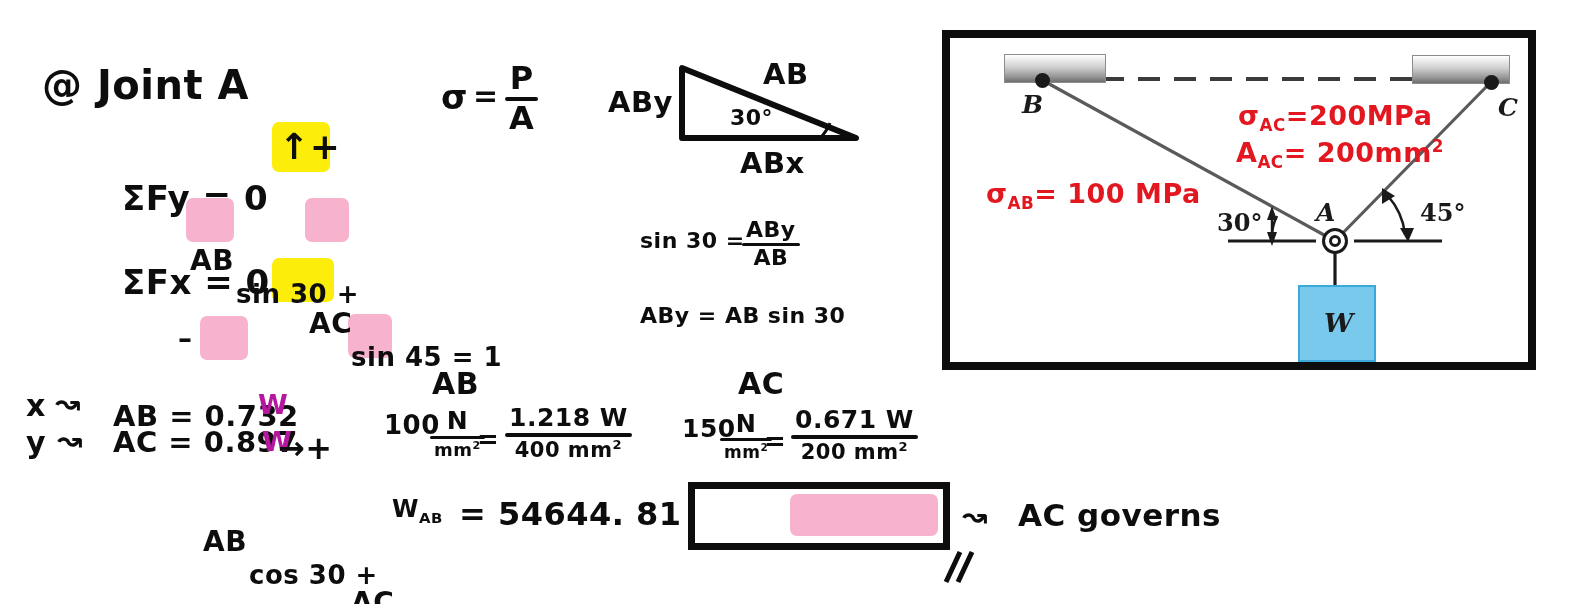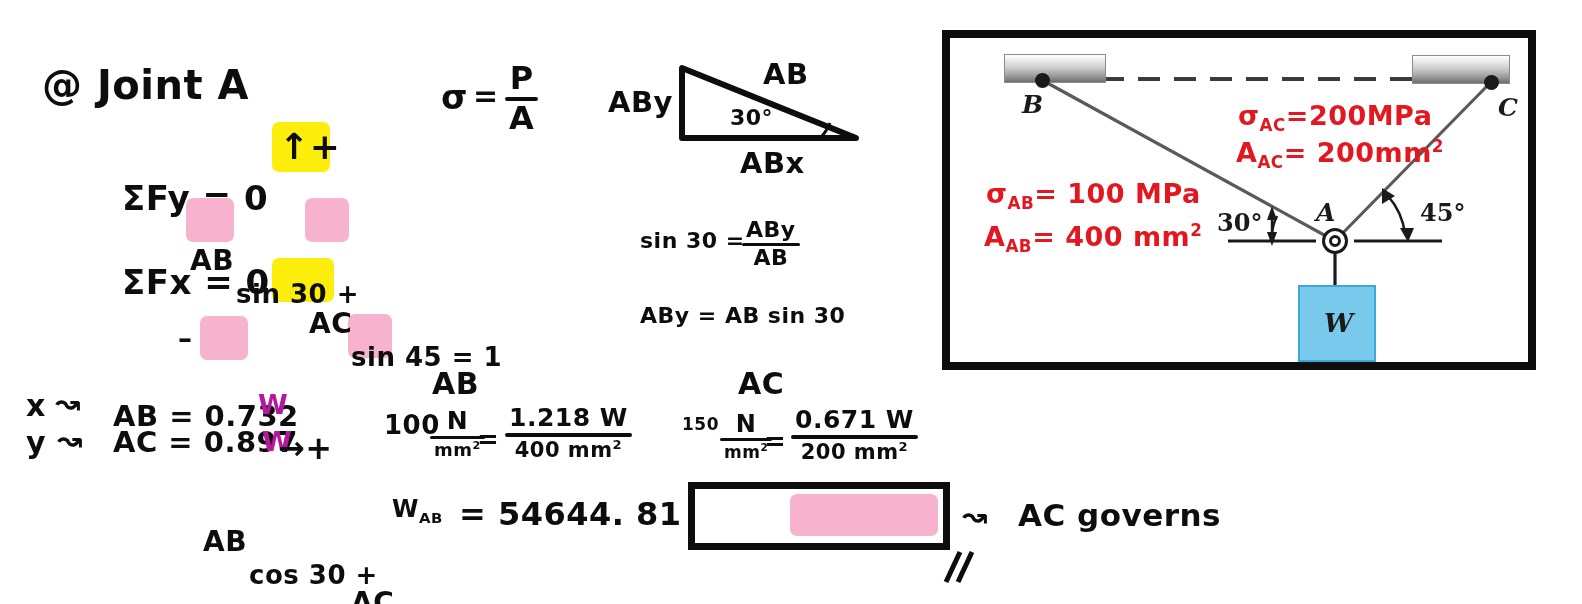--- a/index.html
+++ b/index.html
@@ -174,21 +174,21 @@
   <div>
     <div class="hw" style="left:392px;top:495px;font-size:24px;">
       <span>W</span><span class="sub">AB</span>
     </div>
     <div class="hw" style="left:459px;top:495px;font-size:32px;">=  54644. 81 N</div>
   </div>
 
   <div class="hw" style="left:738px;top:366px;font-size:30px;">AC</div>
 
   <div style="position:absolute;left:0;top:0;">
-    <div class="hw" style="left:682px;top:414px;font-size:17px;">150</div>
+    <div class="hw" style="left:682px;top:414px;font-size:25px;">150</div>
     <div class="frac hw" style="left:720px;top:412px;font-size:24px;">
       <span class="num">N</span>
       <span class="bar" style="height:3px;"></span>
       <span class="den" style="font-size:17px;">
         <span>mm</span><span class="sup">2</span>
       </span>
     </div>
     <div class="hw" style="left:764px;top:426px;font-size:26px;">=</div>
     <div class="frac hw" style="left:791px;top:407px;font-size:25px;">
       <span class="num">0.671 W</span>
@@ -257,18 +257,15 @@
     <div class="hw red" style="left:288px;top:62px;font-size:27px;">
       <span>σ</span><span class="sub">AC</span><span>=200MPa</span>
     </div>
     <div class="hw red" style="left:286px;top:98px;font-size:27px;">
       <span>A</span><span class="sub">AC</span><span>= 200mm</span><span class="sup">2</span>
     </div>
 
     <div class="hw red" style="left:36px;top:140px;font-size:27px;">
       <span>σ</span><span class="sub">AB</span><span>= 100 MPa</span>
     </div>
-    <div class="hw red" style="left:34px;top:182px;font-size:27px;">
-      <span>A</span><span class="sub">AB</span><span>= 400 mm</span><span class="sup">2</span>
-    </div>
   </div>
 
 </div>
 
 </body></html>

